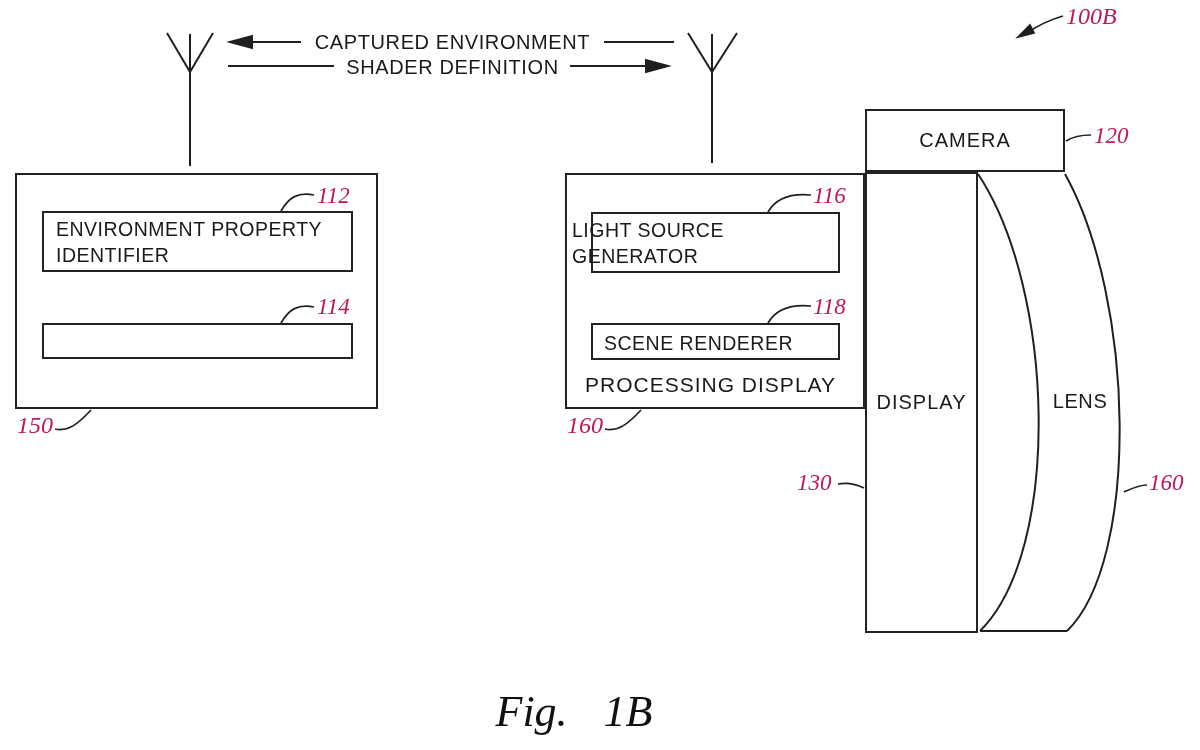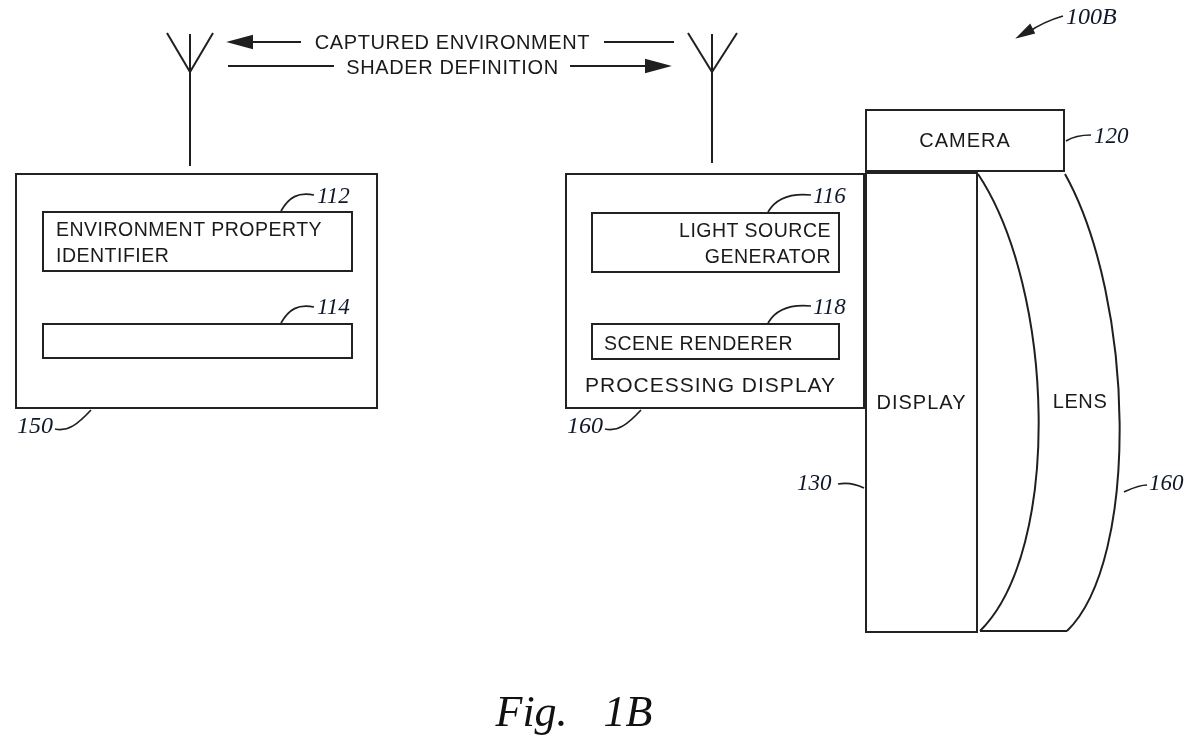--- a/index.html
+++ b/index.html
@@ -6,21 +6,21 @@
   .canvas{
     position:relative;width:1200px;height:750px;background:#ffffff;overflow:hidden;
     font-family:"Liberation Sans", sans-serif;color:#1a1a1a;
   }
   svg.wires{position:absolute;left:0;top:0;width:1200px;height:750px;}
   .box{position:absolute;border:2px solid #222222;box-sizing:border-box;background:transparent;}
   .lbl{position:absolute;font-size:19.5px;letter-spacing:.5px;line-height:26px;color:#1a1a1a;}
   .syslbl{position:absolute;font-size:21px;letter-spacing:1px;color:#1a1a1a;white-space:nowrap;}
   .centered{display:flex;align-items:center;justify-content:center;font-size:20px;letter-spacing:1px;}
   .arrowtext{position:absolute;font-size:20px;letter-spacing:.6px;text-align:center;white-space:nowrap;}
-  .ref{position:absolute;font-family:"Liberation Serif", serif;font-style:italic;font-size:23px;color:#0f172a;white-space:nowrap;}
+  .ref{position:absolute;font-family:"Liberation Serif", serif;font-style:italic;font-size:23px;color:#be185d;white-space:nowrap;}
   .ref.big{font-size:24px;}
   .caption{
     position:absolute;left:414px;top:686px;width:320px;text-align:center;
     font-family:"Liberation Serif", serif;font-style:italic;font-size:44px;color:#111111;
   }
   .caption .num{margin-left:36px;}
 </style>
 </head>
 <body>
 
@@ -78,21 +78,21 @@
     </g>
   </svg>
 
   <div class="box" style="left:15px;top:173px;width:363px;height:236px;"></div>
   <div class="box" style="left:42px;top:211px;width:311px;height:61px;"></div>
   <div class="lbl" style="left:56px;top:216px;width:292px;">ENVIRONMENT PROPERTY IDENTIFIER</div>
   <div class="box" style="left:42px;top:323px;width:311px;height:36px;"></div>
 
   <div class="box" style="left:565px;top:173px;width:300px;height:236px;"></div>
   <div class="box" style="left:591px;top:212px;width:249px;height:61px;"></div>
-  <div class="lbl" style="left:631px;top:217px;width:200px;text-align:right;">LIGHT SOURCE GENERATOR</div>
+  <div class="lbl" style="left:572px;top:217px;width:200px;">LIGHT SOURCE GENERATOR</div>
   <div class="box" style="left:591px;top:323px;width:249px;height:37px;"></div>
   <div class="lbl" style="left:604px;top:330px;">SCENE RENDERER</div>
   <div class="syslbl" style="left:585px;top:373px;">PROCESSING DISPLAY</div>
 
   <div class="box centered" style="left:865px;top:109px;width:200px;height:63px;">
     <span>CAMERA</span>
   </div>
   <div class="box centered" style="left:865px;top:172px;width:113px;height:461px;">
     <span>DISPLAY</span>
   </div>

